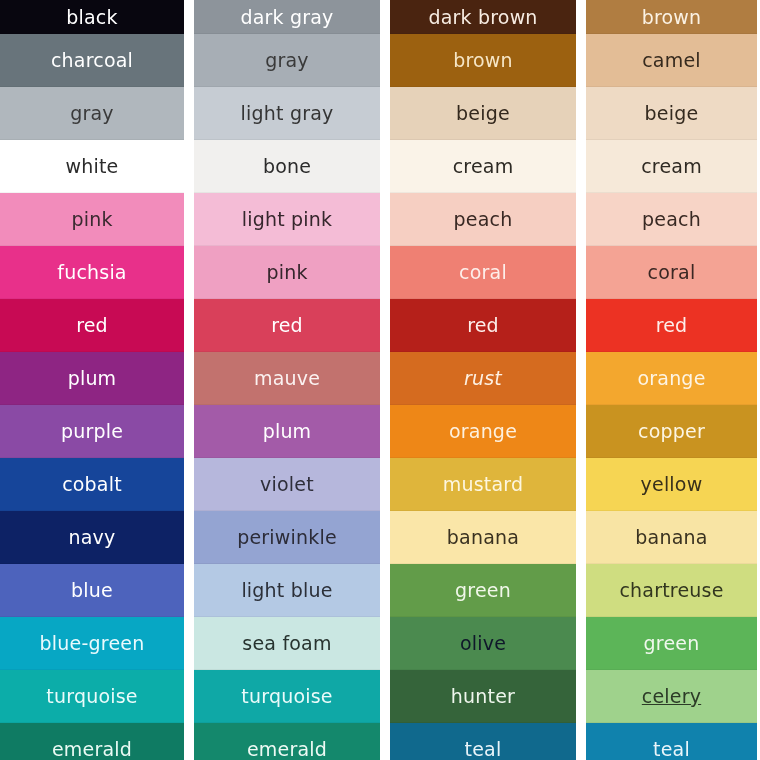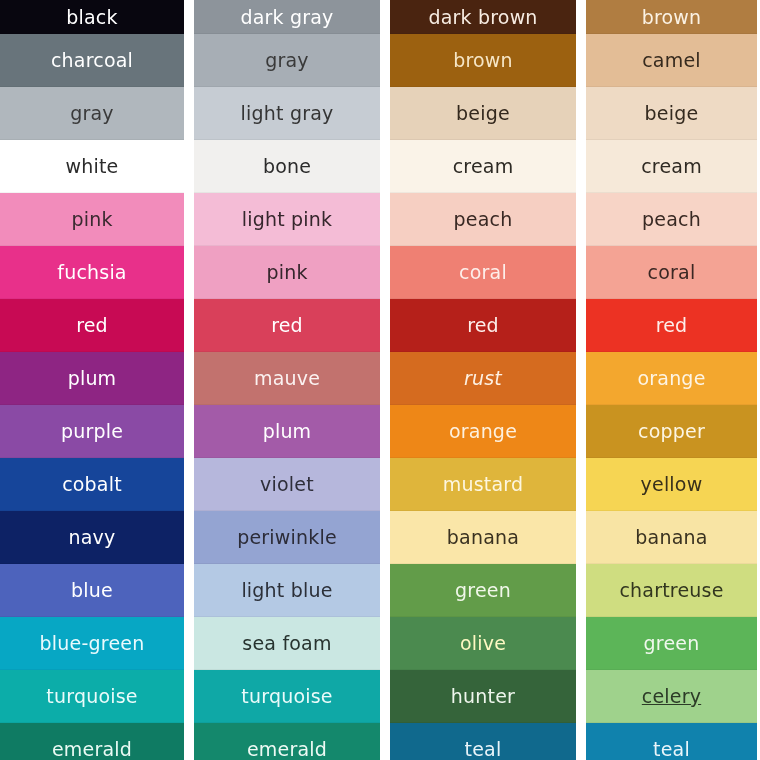--- a/index.html
+++ b/index.html
@@ -199,21 +199,21 @@
       <div class="swatch" title="mustard" style="height: 53px; background: rgb(223, 181, 59);">
         <span class="swatch-label" style="color: rgb(253, 246, 224);">mustard</span>
       </div>
       <div class="swatch" title="banana" style="height: 53px; background: rgb(250, 230, 168);">
         <span class="swatch-label" style="color: rgb(58, 50, 33);">banana</span>
       </div>
       <div class="swatch" title="green" style="height: 53px; background: rgb(98, 156, 73);">
         <span class="swatch-label" style="color: rgb(241, 247, 234);">green</span>
       </div>
       <div class="swatch" title="olive" style="height: 53px; background: rgb(75, 138, 79);">
-        <span class="swatch-label" style="color: #fef9c3;">olive</span>
+        <span class="swatch-label" style="color: #0f172a;">olive</span>
       </div>
       <div class="swatch" title="hunter" style="height: 53px; background: rgb(53, 100, 58);">
         <span class="swatch-label" style="color: rgb(239, 246, 237);">hunter</span>
       </div>
       <div class="swatch" title="teal" style="height: 53px; background: rgb(16, 105, 141);">
         <span class="swatch-label" style="color: rgb(233, 244, 249);">teal</span>
       </div>
     </div>
     <div class="palette-column" style="width: 171px;">
       <div class="swatch" title="brown" style="height: 34px; background: rgb(176, 125, 65);">

